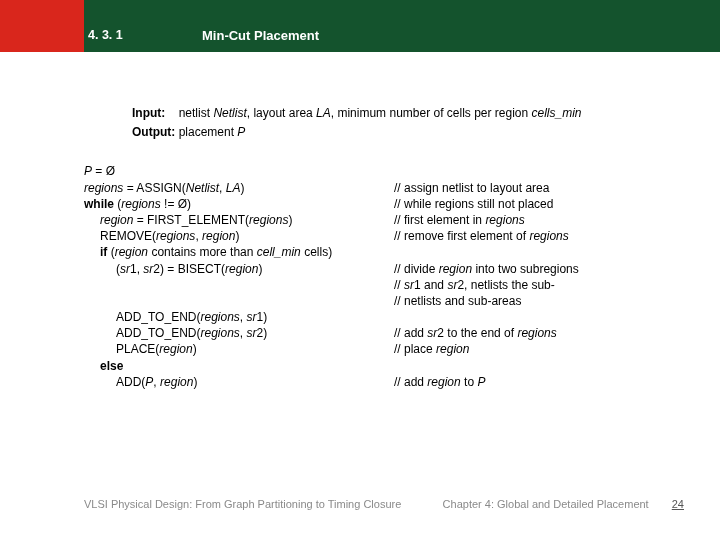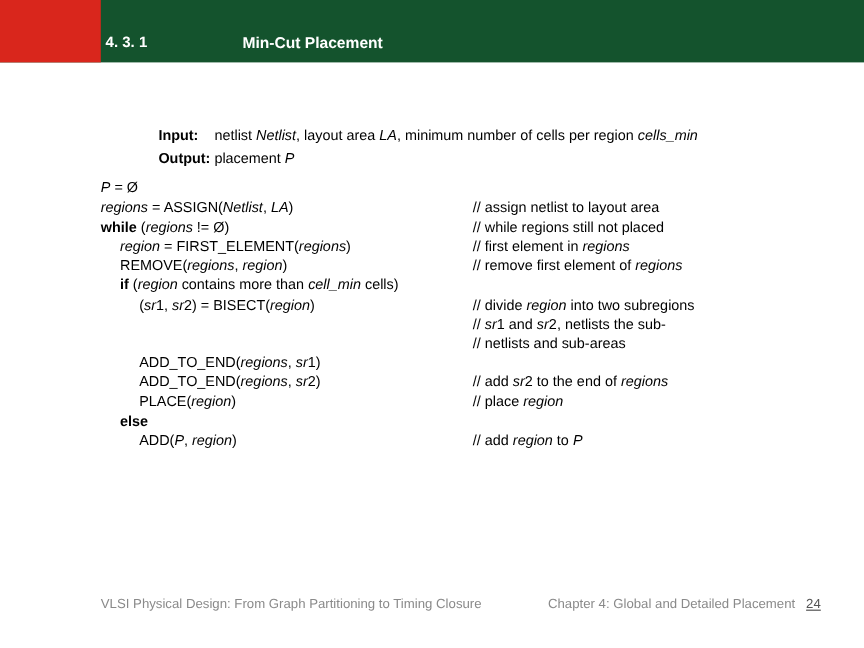--- a/index.html
+++ b/index.html
@@ -42,38 +42,38 @@
     position: absolute;
     left: 84px; top: 105px;
     width: 600px;
     font-size: 12px;
     color: #000;
     line-height: 1.35;
   }
   .io { margin-bottom: 3px; padding-left: 48px; }
   .io .bold { font-weight: bold; }
   .io .ital { font-style: italic; }
-  .algo { margin-top: 8px; }
+  .algo { margin-top: 23px; }
   .row { display: flex; }
   .codecol { width: 310px; }
   .commentcol { flex: 1; }
   .i1 { padding-left: 16px; }
   .i2 { padding-left: 32px; }
   .ital { font-style: italic; }
   .bold { font-weight: bold; }
   .footer {
     position: absolute;
     left: 84px; bottom: 30px;
     width: 600px;
     display: flex;
     justify-content: space-between;
     font-size: 11px;
     color: #8a8a8a;
   }
-  .footer .pn { color: #555; margin-left: 6px; text-decoration: underline; }
+  .footer .pn { color: #555; margin-left: 20px; text-decoration: underline; }
 </style>
 </head>
 <body>
 
 <div class="topbar">
   <div class="redblock"></div>
   <div class="sectnum">4. 3. 1</div>
   <div class="title">Min-Cut Placement</div>
 </div>
 

